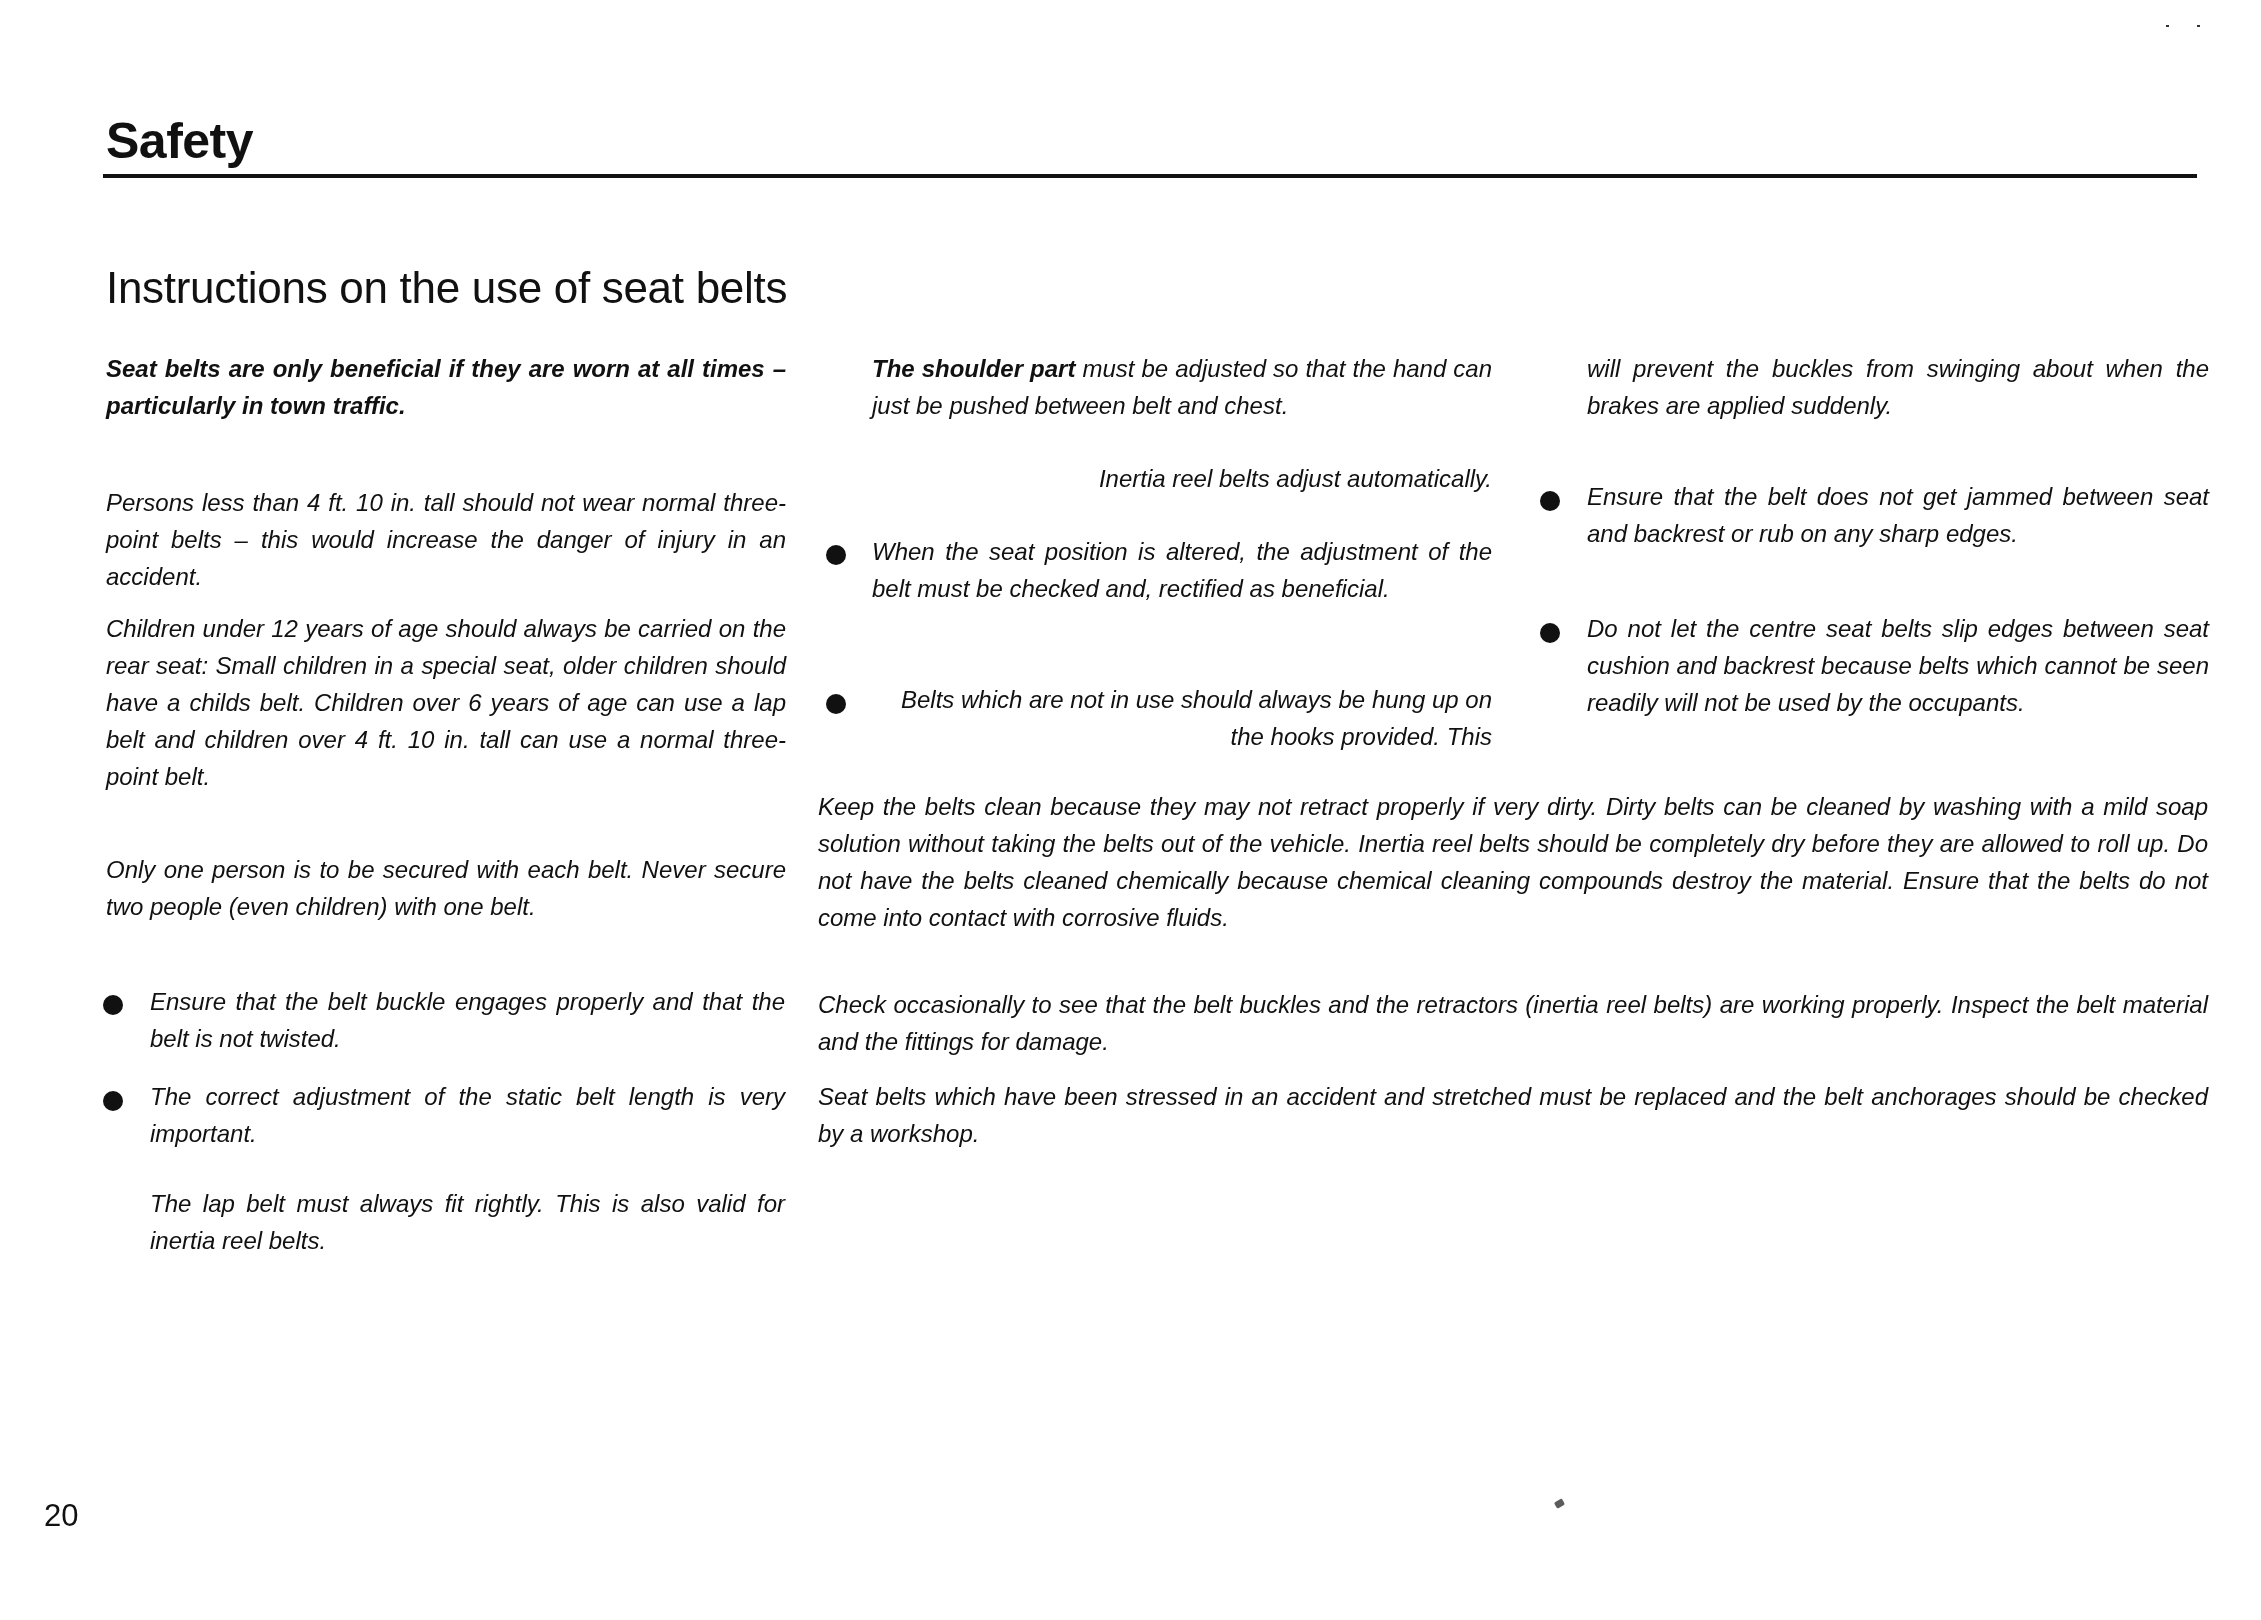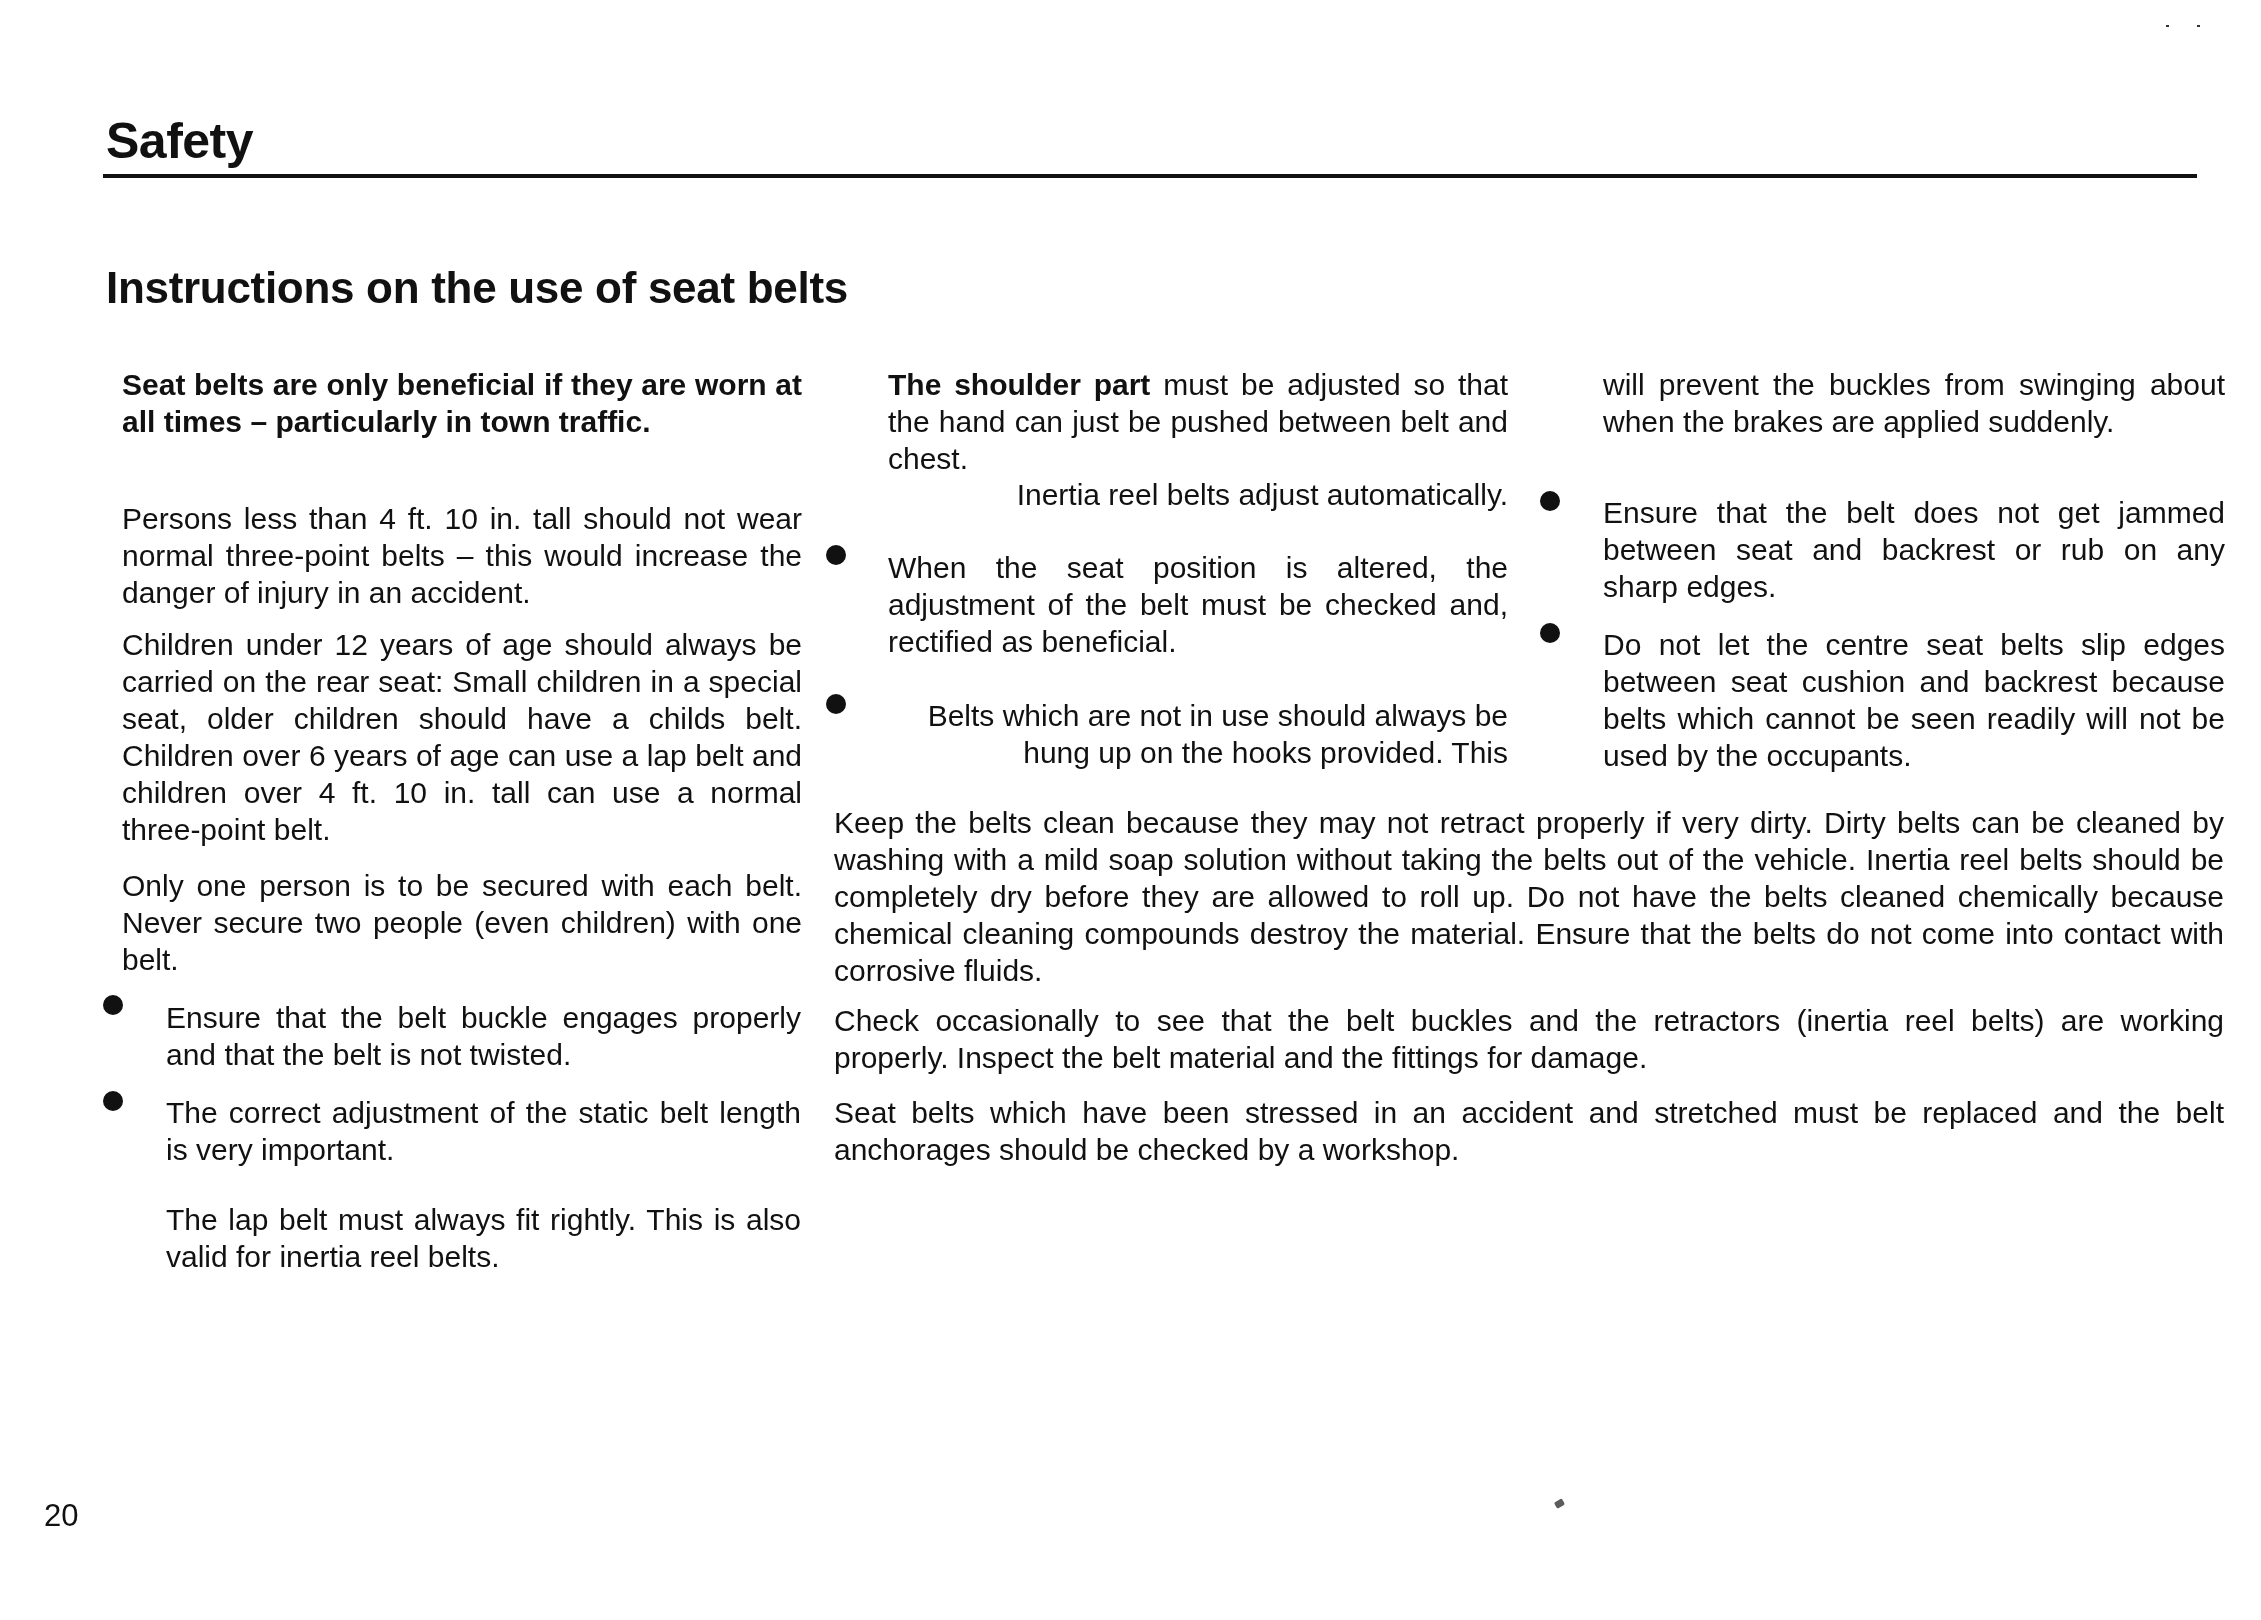--- a/index.html
+++ b/index.html
@@ -1,22 +1,22 @@
 <!DOCTYPE html>
 <html style="font-size:14.7px"><head>
 <meta charset="utf-8">
 <style>
   html, body { margin: 0; padding: 0; background: #ffffff; }
   body { width: 2262px; height: 1621px; position: relative; overflow: hidden;
          font-family: "Liberation Sans", "DejaVu Sans", sans-serif; color: #111111; }
   .abs { position: absolute; }
   .section-title { left: 106px; top: 116px; font-size: 50px; font-weight: bold; letter-spacing: -0.5px; line-height: 51px; }
   .rule { left: 103px; top: 174px; width: 2094px; height: 3.7px; background: #111111; }
-  .heading { left: 106px; top: 260px; font-size: 44px; font-weight: bold; line-height: 55px; letter-spacing: -0.3px; }
-  .p { font-size: 30px; line-height: 37px; text-align: justify; margin: 16px; }
+  .heading { left: 106px; top: 260px; font-size: 44px; font-weight: normal; line-height: 55px; letter-spacing: -0.3px; }
+  .p { font-size: 24px; line-height: 37px; text-align: justify; margin: 0; font-style: italic; }
   .p.left { text-align: right; }
   .bold { font-weight: bold; }
   .bullet { position: absolute; width: 20px; height: 20px; border-radius: 50%; background: #111111; }
   .col1 { left: 106px; width: 680px; }
   .col1-ind { left: 150px; width: 635px; }
   .col2 { left: 872px; width: 620px; }
   .col3 { left: 1587px; width: 622px; }
   .wide { left: 818px; width: 1390px; }
   .pagenum { left: 44px; top: 1497px; font-size: 31px; line-height: 37px; }
   .speck { left: 1555px; top: 1500px; width: 9.2px; height: 7.3px; background: #333; transform: rotate(-30deg); border-radius: 1.8px; opacity: .8; }

